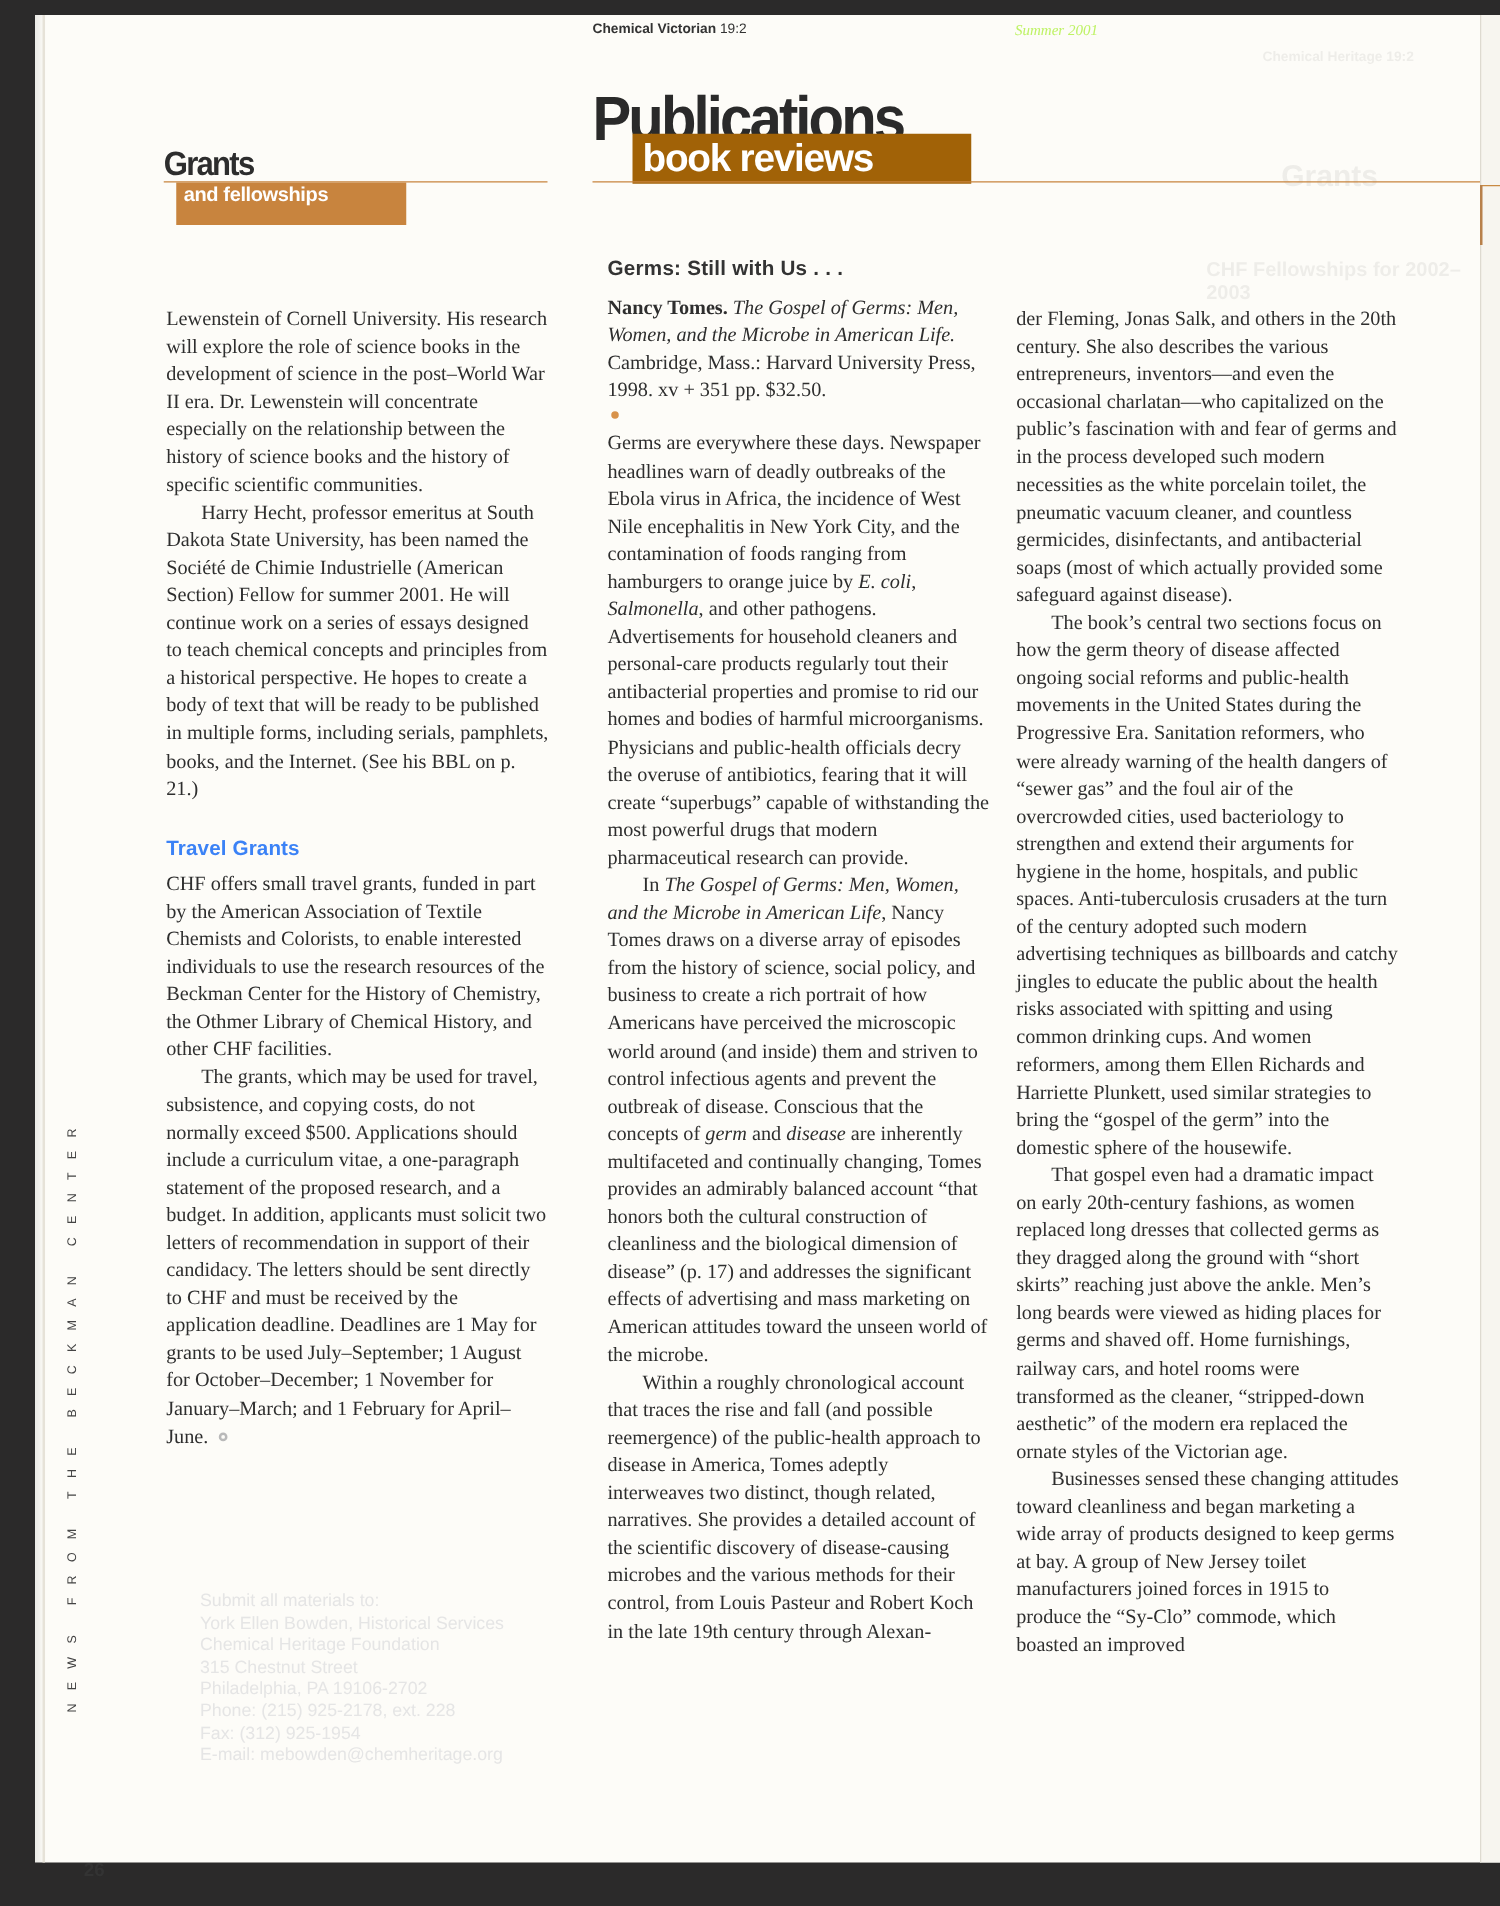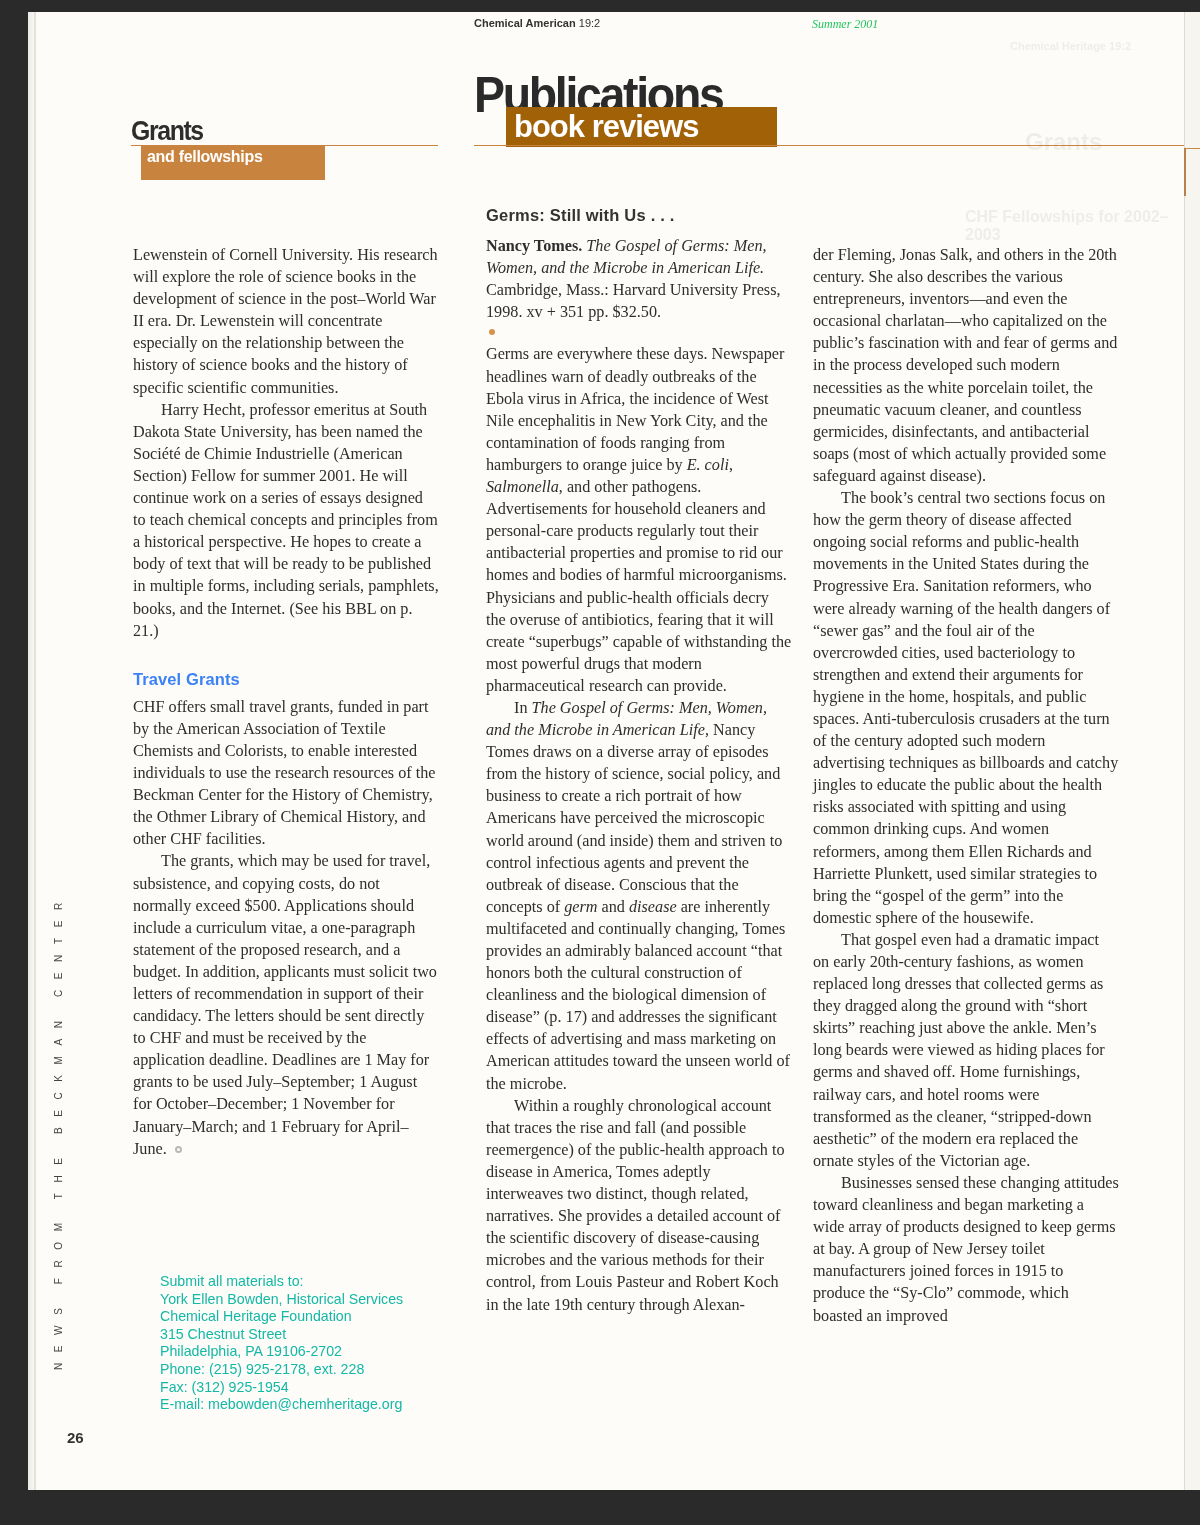--- a/index.html
+++ b/index.html
@@ -28,21 +28,21 @@
   }
 
   
   .running-head {
     position:absolute; top:17px; left:474px; width:420px; height:20px;
     font-size:11.5px; color:#333;
   }
   .rh-journal { position:absolute; left:0; top:0;
     font-family:"Liberation Sans","DejaVu Sans",sans-serif; font-weight:bold; font-size:11px; }
   .rh-issue { font-weight:normal; }
-  .rh-date { position:absolute; left:338px; top:0; font-style:italic; font-size:12px; color:#22c55e;text-align:right; }
+  .rh-date { position:absolute; left:338px; top:0; font-style:italic; font-size:12px; color:#bef264;text-align:right; }
 
   
   .grants-head { position:absolute; left:131px; top:118px; }
   .grants-title {
     font-family:"Liberation Sans","DejaVu Sans",sans-serif; font-weight:bold;
     font-size:27px; letter-spacing:-1.5px; color:#2d2d2d; line-height:1;
     transform:scaleX(0.92); transform-origin:left;
   }
   .grants-sub {
     position:absolute; left:10px; top:28px; width:184px; height:34px;
@@ -94,32 +94,32 @@
     margin:6px 0 8px 3px;
   }
   .end-mark {
     display:inline-block; width:7px; height:7px; border-radius:50%;
     border:2px solid #b9b9b9; box-sizing:border-box; margin-left:8px; vertical-align:1px;
   }
 
   .address {
     position:absolute; left:160px; top:1273px; width:300px;
     font-family:"Liberation Sans","DejaVu Sans",sans-serif;
-    font-size:14.2px; line-height:17.6px; color:#14b8a6;
+    font-size:14.2px; line-height:17.6px; color:#e5e5e5;
   }
   .address div { white-space:nowrap; }
 
   .vert-text {
     position:absolute; left:53px; top:950px; width:20px; height:420px;
     font-family:"Liberation Sans","DejaVu Sans",sans-serif; font-size:10px;
     color:#444; writing-mode:vertical-rl; transform:rotate(180deg);
     letter-spacing:10.6px; text-transform:uppercase; white-space:nowrap;
   }
   .page-num {
-    position:absolute; left:67px; top:1429px;
+    position:absolute; left:67px; top:1488px;
     font-family:"Liberation Sans","DejaVu Sans",sans-serif; font-weight:bold;
     font-size:15px; color:#333;
   }
 
   
   .ghost {
     position:absolute; color:rgba(60,60,60,0.08);
     font-family:"Liberation Sans","DejaVu Sans",sans-serif; font-weight:bold;
   }
 </style>
@@ -131,21 +131,21 @@
 <div class="right-fold"></div>
 <div class="right-fold-orange"></div>
 <div class="right-fold-orange-v"></div>
 
 <div class="ghost" style="left:1010px;top:40px;font-size:11px;">Chemical Heritage 19:2</div>
 <div class="ghost" style="left:1025px;top:128px;font-size:24px;">Grants</div>
 <div class="ghost" style="left:965px;top:208px;font-size:16px;">CHF Fellowships for 2002–2003</div>
 
 <div class="running-head">
   <span class="rh-journal">
-    <span>Chemical American</span>
+    <span>Chemical Victorian</span>
     <span class="rh-issue">19:2</span>
   </span>
   <span class="rh-date">Summer 2001</span>
 </div>
 
 <div class="grants-head">
   <div class="grants-title">Grants</div>
   <div class="grants-sub">and fellowships</div>
 </div>
 <div class="grants-rule"></div>

